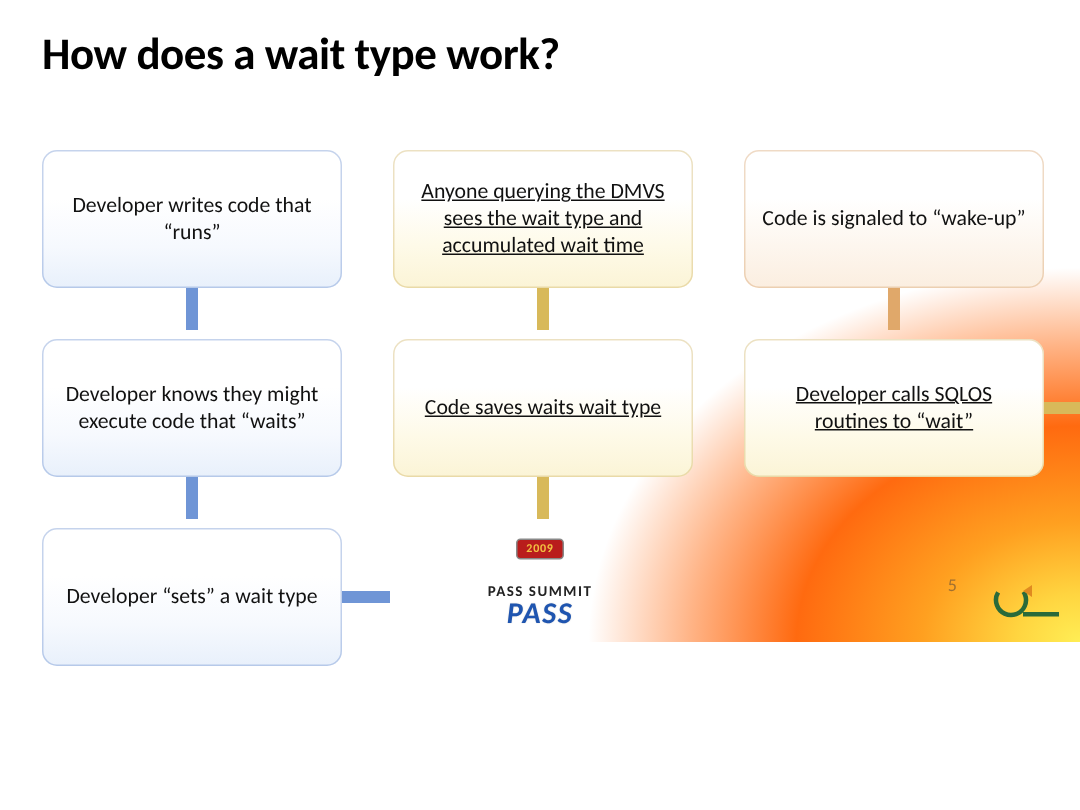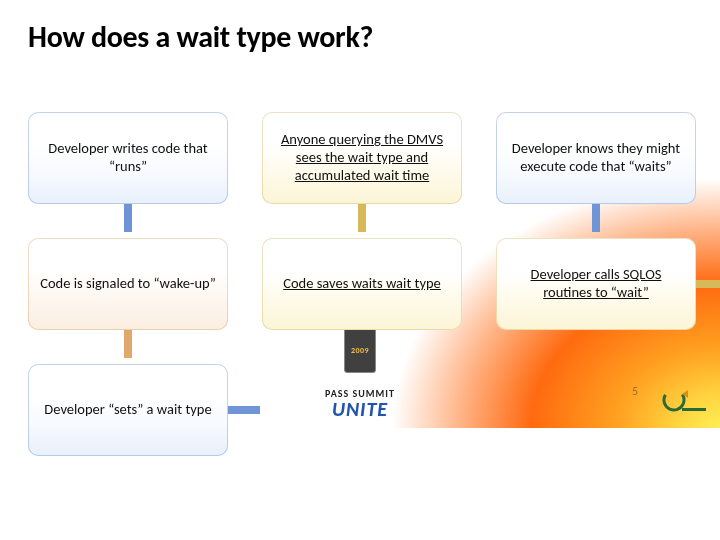--- a/index.html
+++ b/index.html
@@ -30,21 +30,21 @@
     left: 28px;
     top: 18px;
     font-size: 30px;
     font-weight: 700;
     color: #000;
     letter-spacing: -0.3px;
   }
   .grid {
     position: absolute;
     left: 28px;
-    top: 112px;
+    top: 100px;
     width: 664px;
     display: grid;
     grid-template-columns: repeat(3, 200px);
     grid-template-rows: repeat(3, 92px);
     column-gap: 32px;
     row-gap: 28px;
     gap: 34px;
   }
   .cell-wrap { position: relative; }
   .connector-down {
@@ -91,24 +91,24 @@
   .footer-logo {
     position: absolute;
     left: 50%;
     transform: translateX(-50%);
     bottom: 10px;
     width: 150px;
     text-align: center;
   }
   .badge {
     display: inline-block;
-    background: #404040;
+    background: #b91c1c;
     border: 1px solid #888;
     border-radius: 3px;
-    padding: 17px 6px;
+    padding: 1px 6px;
     font-size: 8px;
     color: #f2c040;
     font-weight: 700;
     letter-spacing: 0.5px;
   }
   .summit {
     font-size: 10px;
     font-weight: 700;
     color: #222;
     letter-spacing: 1px;
@@ -150,27 +150,27 @@
   <div class="grid">
 
     <div class="cell-wrap col-a">
       <div class="cell">Developer writes code that “runs”</div>
       <div class="connector-down"></div>
     </div>
     <div class="cell-wrap col-b">
       <div class="cell">Anyone querying the DMVS sees the wait type and accumulated wait time</div>
       <div class="connector-down"></div>
     </div>
+    <div class="cell-wrap col-c">
+      <div class="cell">Code is signaled to “wake-up”</div>
+      <div class="connector-down"></div>
+    </div>
+
     <div class="cell-wrap col-a">
       <div class="cell">Developer knows they might execute code that “waits”</div>
-      <div class="connector-down"></div>
-    </div>
-
-    <div class="cell-wrap col-c">
-      <div class="cell">Code is signaled to “wake-up”</div>
       <div class="connector-down"></div>
     </div>
     <div class="cell-wrap col-b">
       <div class="cell">Code saves waits wait type</div>
       <div class="connector-down"></div>
     </div>
 
     <div class="cell-wrap col-b">
       <div class="cell">Developer calls SQLOS routines to “wait”</div>
       <div class="connector-right"></div>
@@ -179,21 +179,21 @@
       <div class="cell">Developer “sets” a wait type</div>
       <div class="connector-right"></div>
     </div>
     <div class="cell-wrap"></div>
 
   </div>
 
   <div class="footer-logo">
     <span class="badge">2009</span>
     <div class="summit">PASS SUMMIT</div>
-    <div class="unite">UNITE</div>
+    <div class="unite">PASS</div>
   </div>
 
   <div class="pagenum">5</div>
 
   <div class="corner-mark">
     <svg viewBox="0 0 46 28">
       <circle cx="12" cy="14" r="10" fill="none" stroke="#2a6a3a" stroke-width="3" stroke-dasharray="40 20" transform="rotate(-20 12 14)"></circle>
       <path d="M20 22 L44 22 L44 25 L20 25 Z" fill="#2a6a3a"></path>
       <path d="M20 8 L26 4 L26 12 Z" fill="#e08a20"></path>
     </svg>

